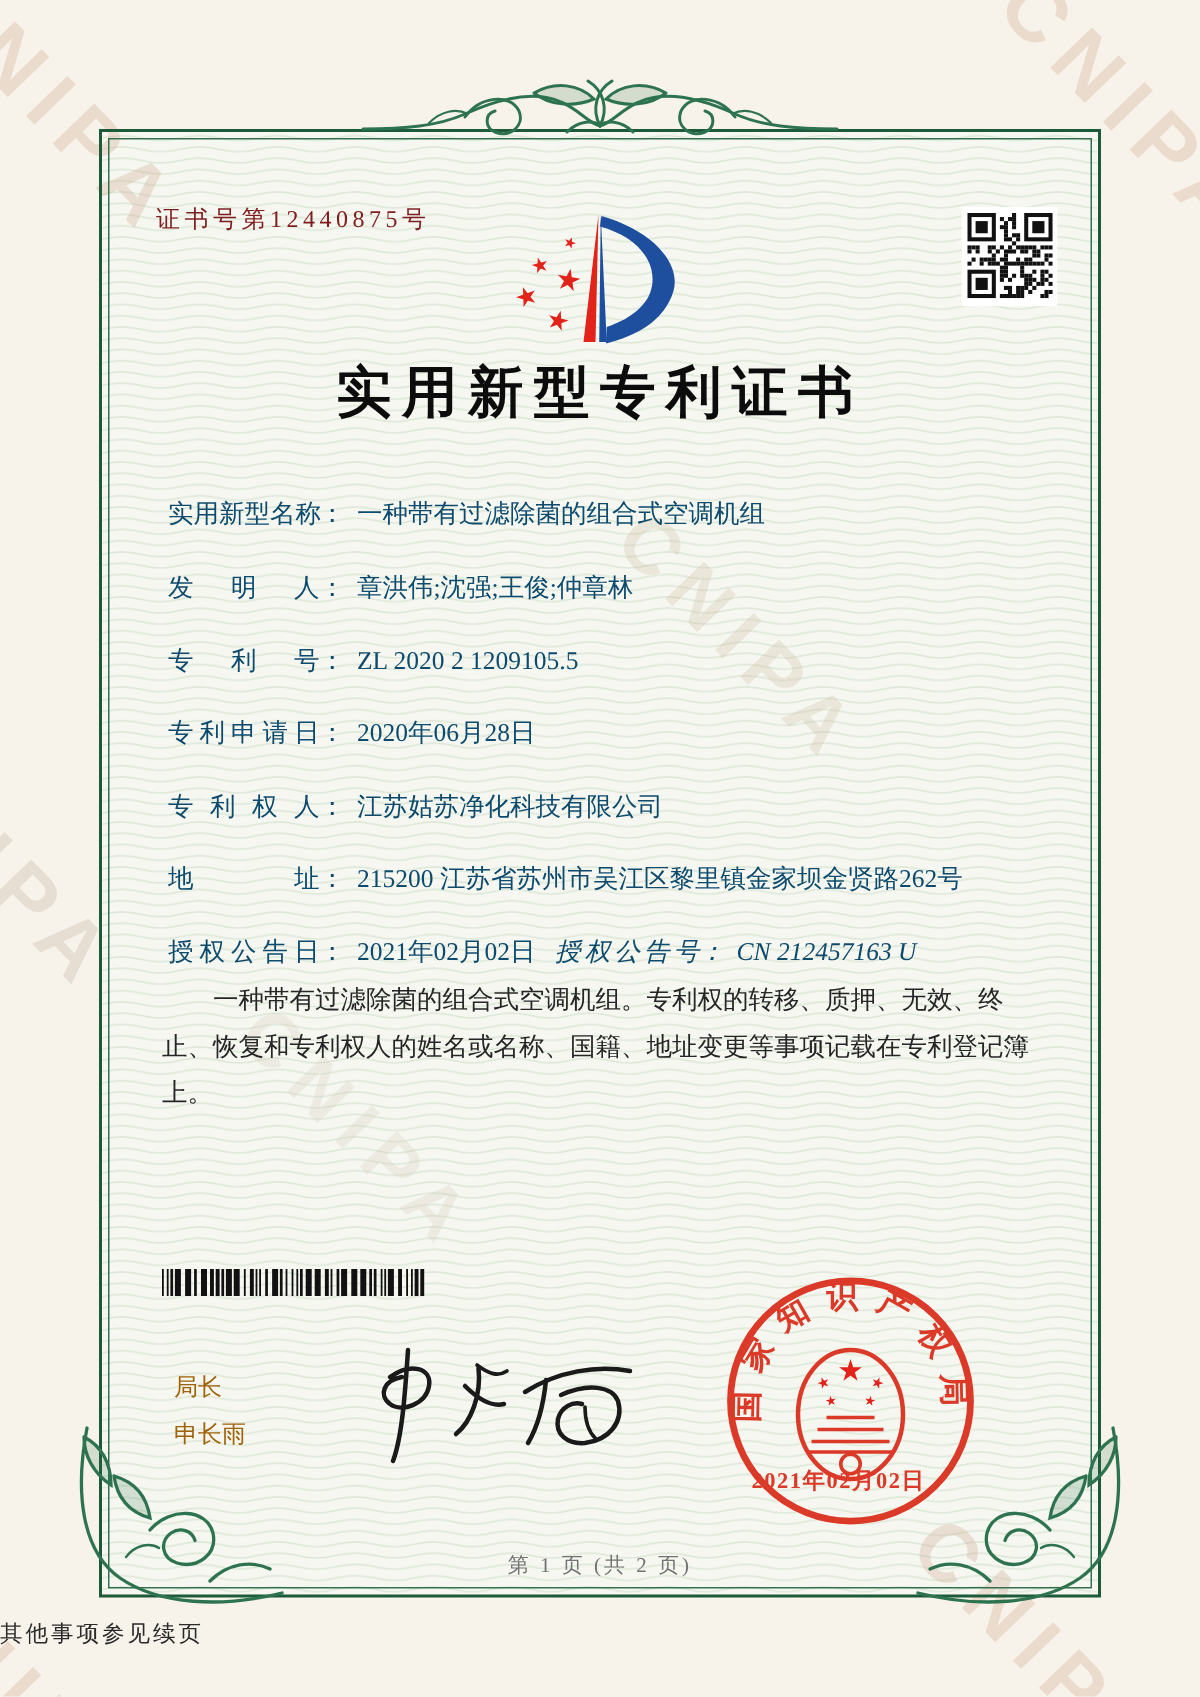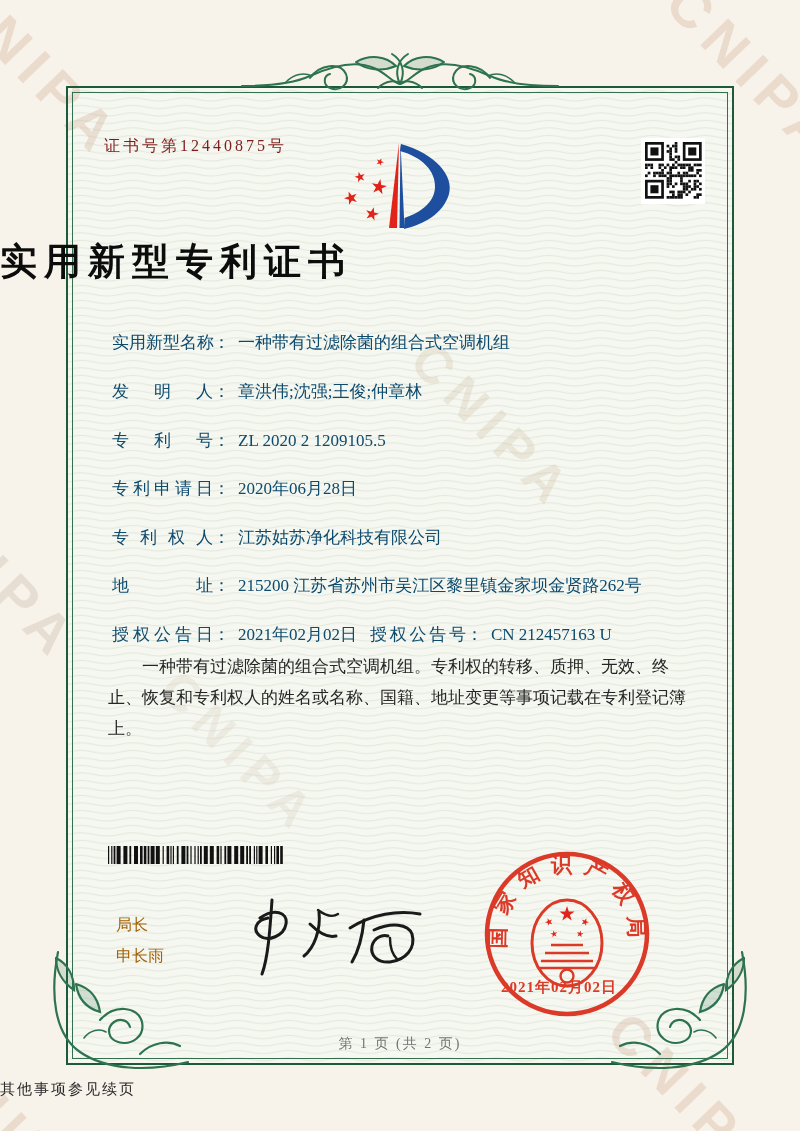--- a/index.html
+++ b/index.html
@@ -11,27 +11,27 @@
       font-weight:bold;color:rgba(205,165,140,.30);letter-spacing:10px;
       transform:rotate(46deg);transform-origin:left top;z-index:1;pointer-events:none;}
   
   .frame-bg{left:68px;top:88px;width:664px;height:975px;z-index:0;}
   .frame-outer{left:66px;top:86px;width:664px;height:975px;border:2.5px solid #1c5a3a;z-index:2;}
   .frame-inner{left:72px;top:92px;width:654px;height:965px;border:1px solid #34704e;z-index:2;}
   .content{z-index:3;}
   .cert-no{left:104px;top:136px;font-size:16px;letter-spacing:3px;color:#7f1d1d;}
   .logo{left:338px;top:130px;}
   .qr{left:641px;top:138px;}
-  .title{left:0;top:237px;width:800px;text-align:left;font-size:37px;font-weight:bold;
+  .title{left:0;top:237px;width:800px;text-align:center;font-size:37px;font-weight:bold;
          letter-spacing:7px;color:#0c0c0c;}
   .frow{position:absolute;left:112px;font-size:17px;white-space:nowrap;color:#0c4a6e;}
   .flabel{display:inline-block;width:101px;text-align:justify;text-align-last:justify;vertical-align:top;}
   .fcolon{display:inline-block;margin-right:8px;}
   .r0{top:331px}.r1{top:380px}.r2{top:429px}.r3{top:477px}.r4{top:526px}.r5{top:574px}.r6{top:623px}
-  .pair2{position:absolute;left:258px;top:0;white-space:nowrap;}
+  .pair2{position:absolute;left:258px;top:0;white-space:nowrap;font-style:italic;}
   .pair2 .flabel{width:96px;}
   .body-text{left:108px;top:651px;width:588px;font-size:17px;line-height:31px;color:#262626;}
   .body-text p{margin:0;text-indent:2em;}
   .barcode{left:108px;top:846px;}
   .officer{left:116px;font-size:16px;font-family:"Liberation Sans","DejaVu Sans",sans-serif;color:#a16207;}
   .officer.t1{top:915px;}
   .officer.t2{top:946px;}
   .sig{left:222px;top:890px;}
   .seal{left:481px;top:848px;z-index:4;}
   .seal-date{left:501px;top:978px;width:140px;font-size:15px;font-weight:bold;z-index:5;

